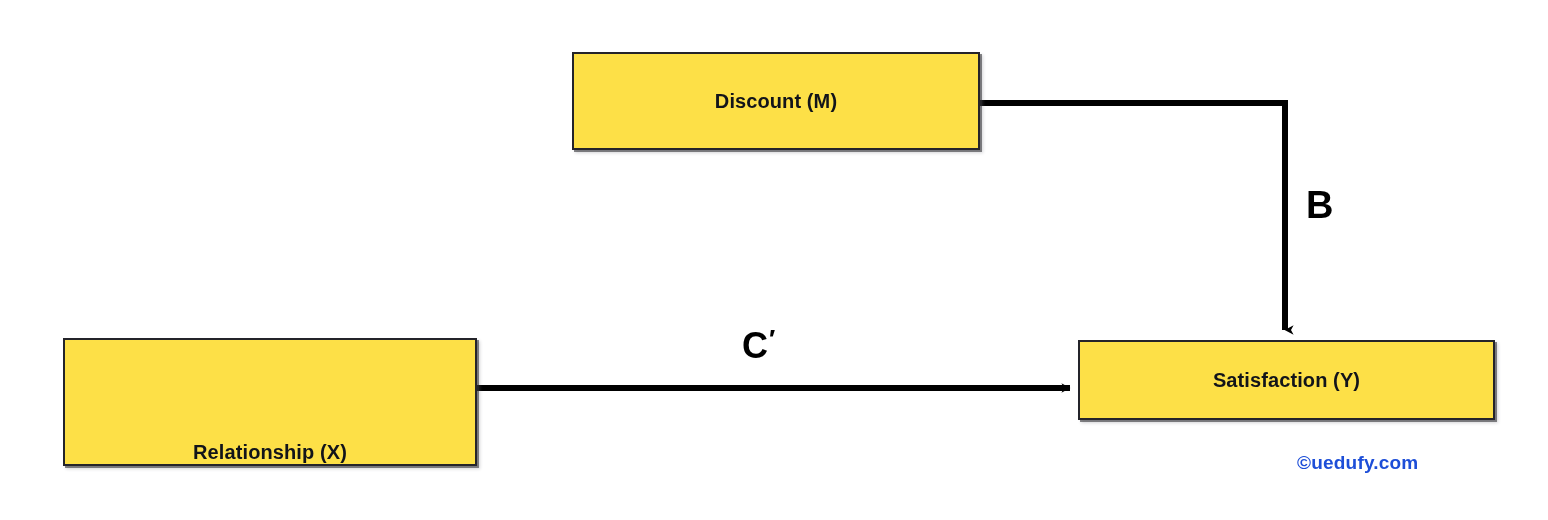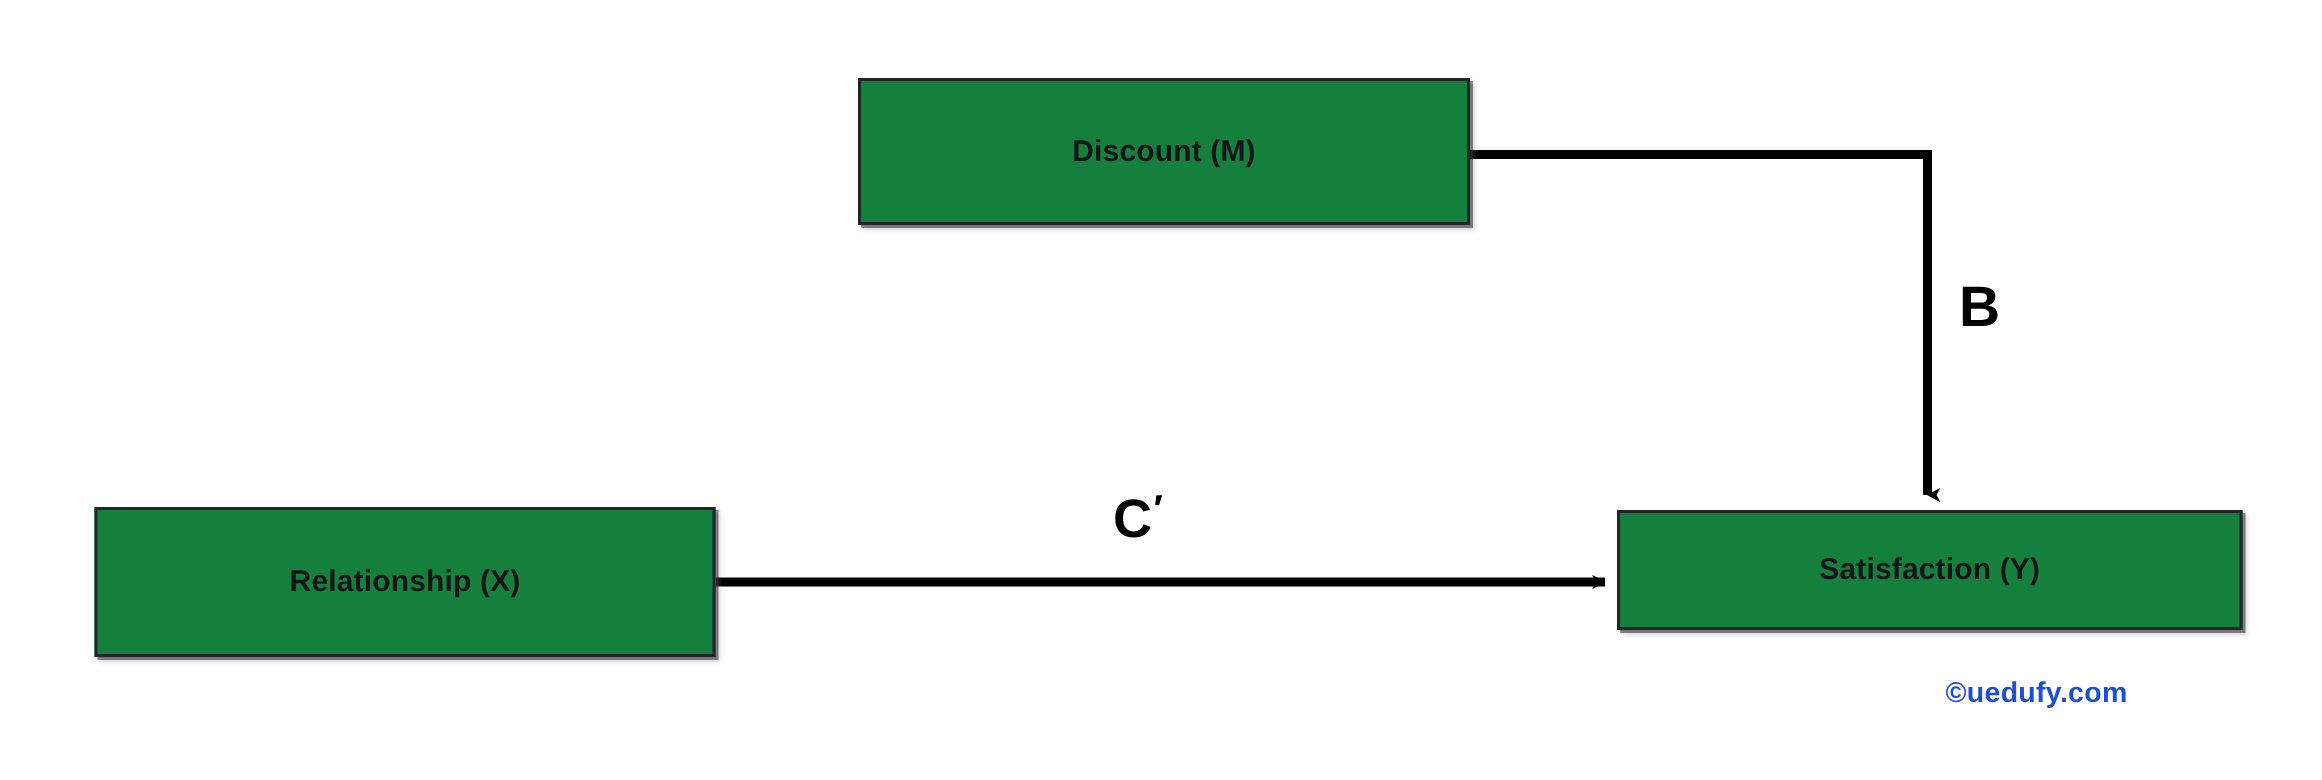--- a/index.html
+++ b/index.html
@@ -16,39 +16,39 @@
     width: 1548px;
     height: 520px;
     background: #ffffff;
     overflow: hidden;
   }
 
   
   .node {
     position: absolute;
     box-sizing: border-box;
-    background: #15803d;
+    background: #fde047;
     border: 2px solid #24242a;
     box-shadow: 2px 2px 0 0 rgba(40,40,44,0.55),
                 3px 3px 3px 0 rgba(120,120,130,0.30);
     display: flex;
     align-items: center;
     justify-content: center;
   }
   .node-label {
     font-size: 20px;
     font-weight: bold;
     color: #12141a;
     letter-spacing: 0.1px;
     white-space: nowrap;
     text-align: center;
   }
 
   #node-discount    { left: 572px; top: 52px;  width: 408px; height: 98px; }
-  #node-relationship{ left: 63px;  top: 338px; width: 414px; height: 100px; }
+  #node-relationship{ left: 63px;  top: 338px; width: 414px; height: 128px; align-items: flex-end; }
   #node-satisfaction{ left: 1078px;top: 340px; width: 417px; height: 80px; }
 
   
   #connectors {
     position: absolute;
     left: 0;
     top: 0;
     width: 1548px;
     height: 520px;
     pointer-events: none;

